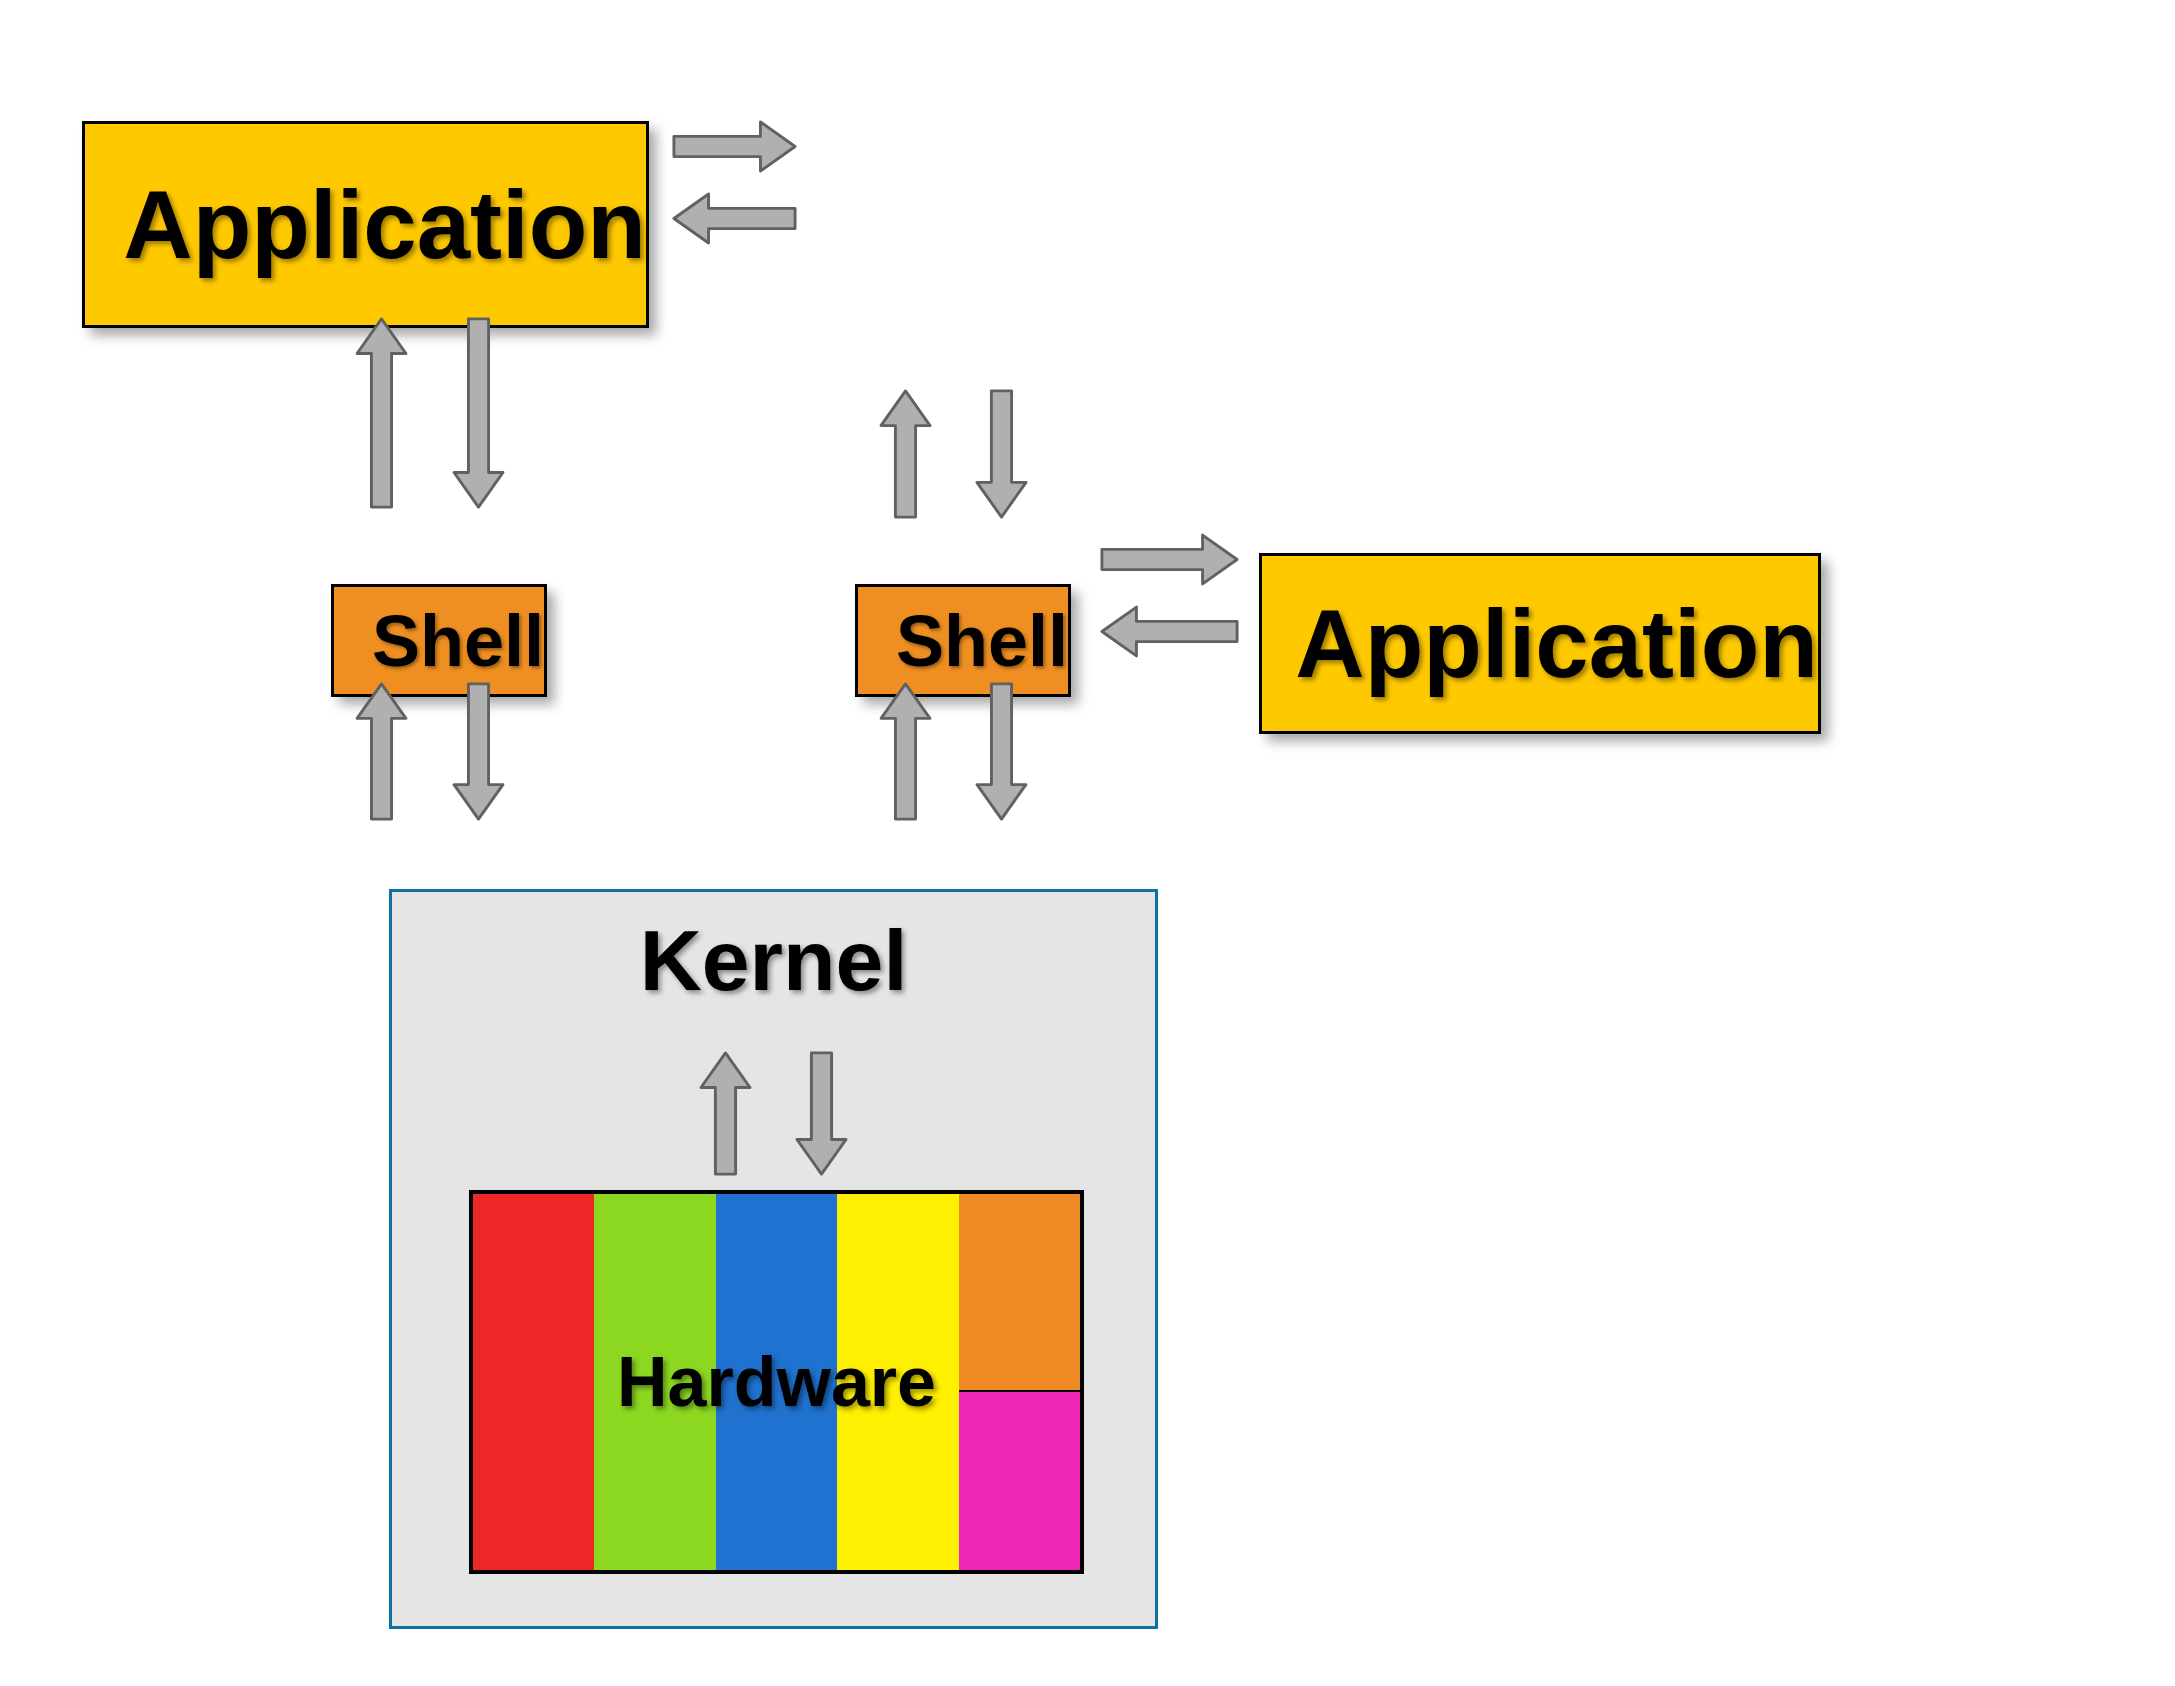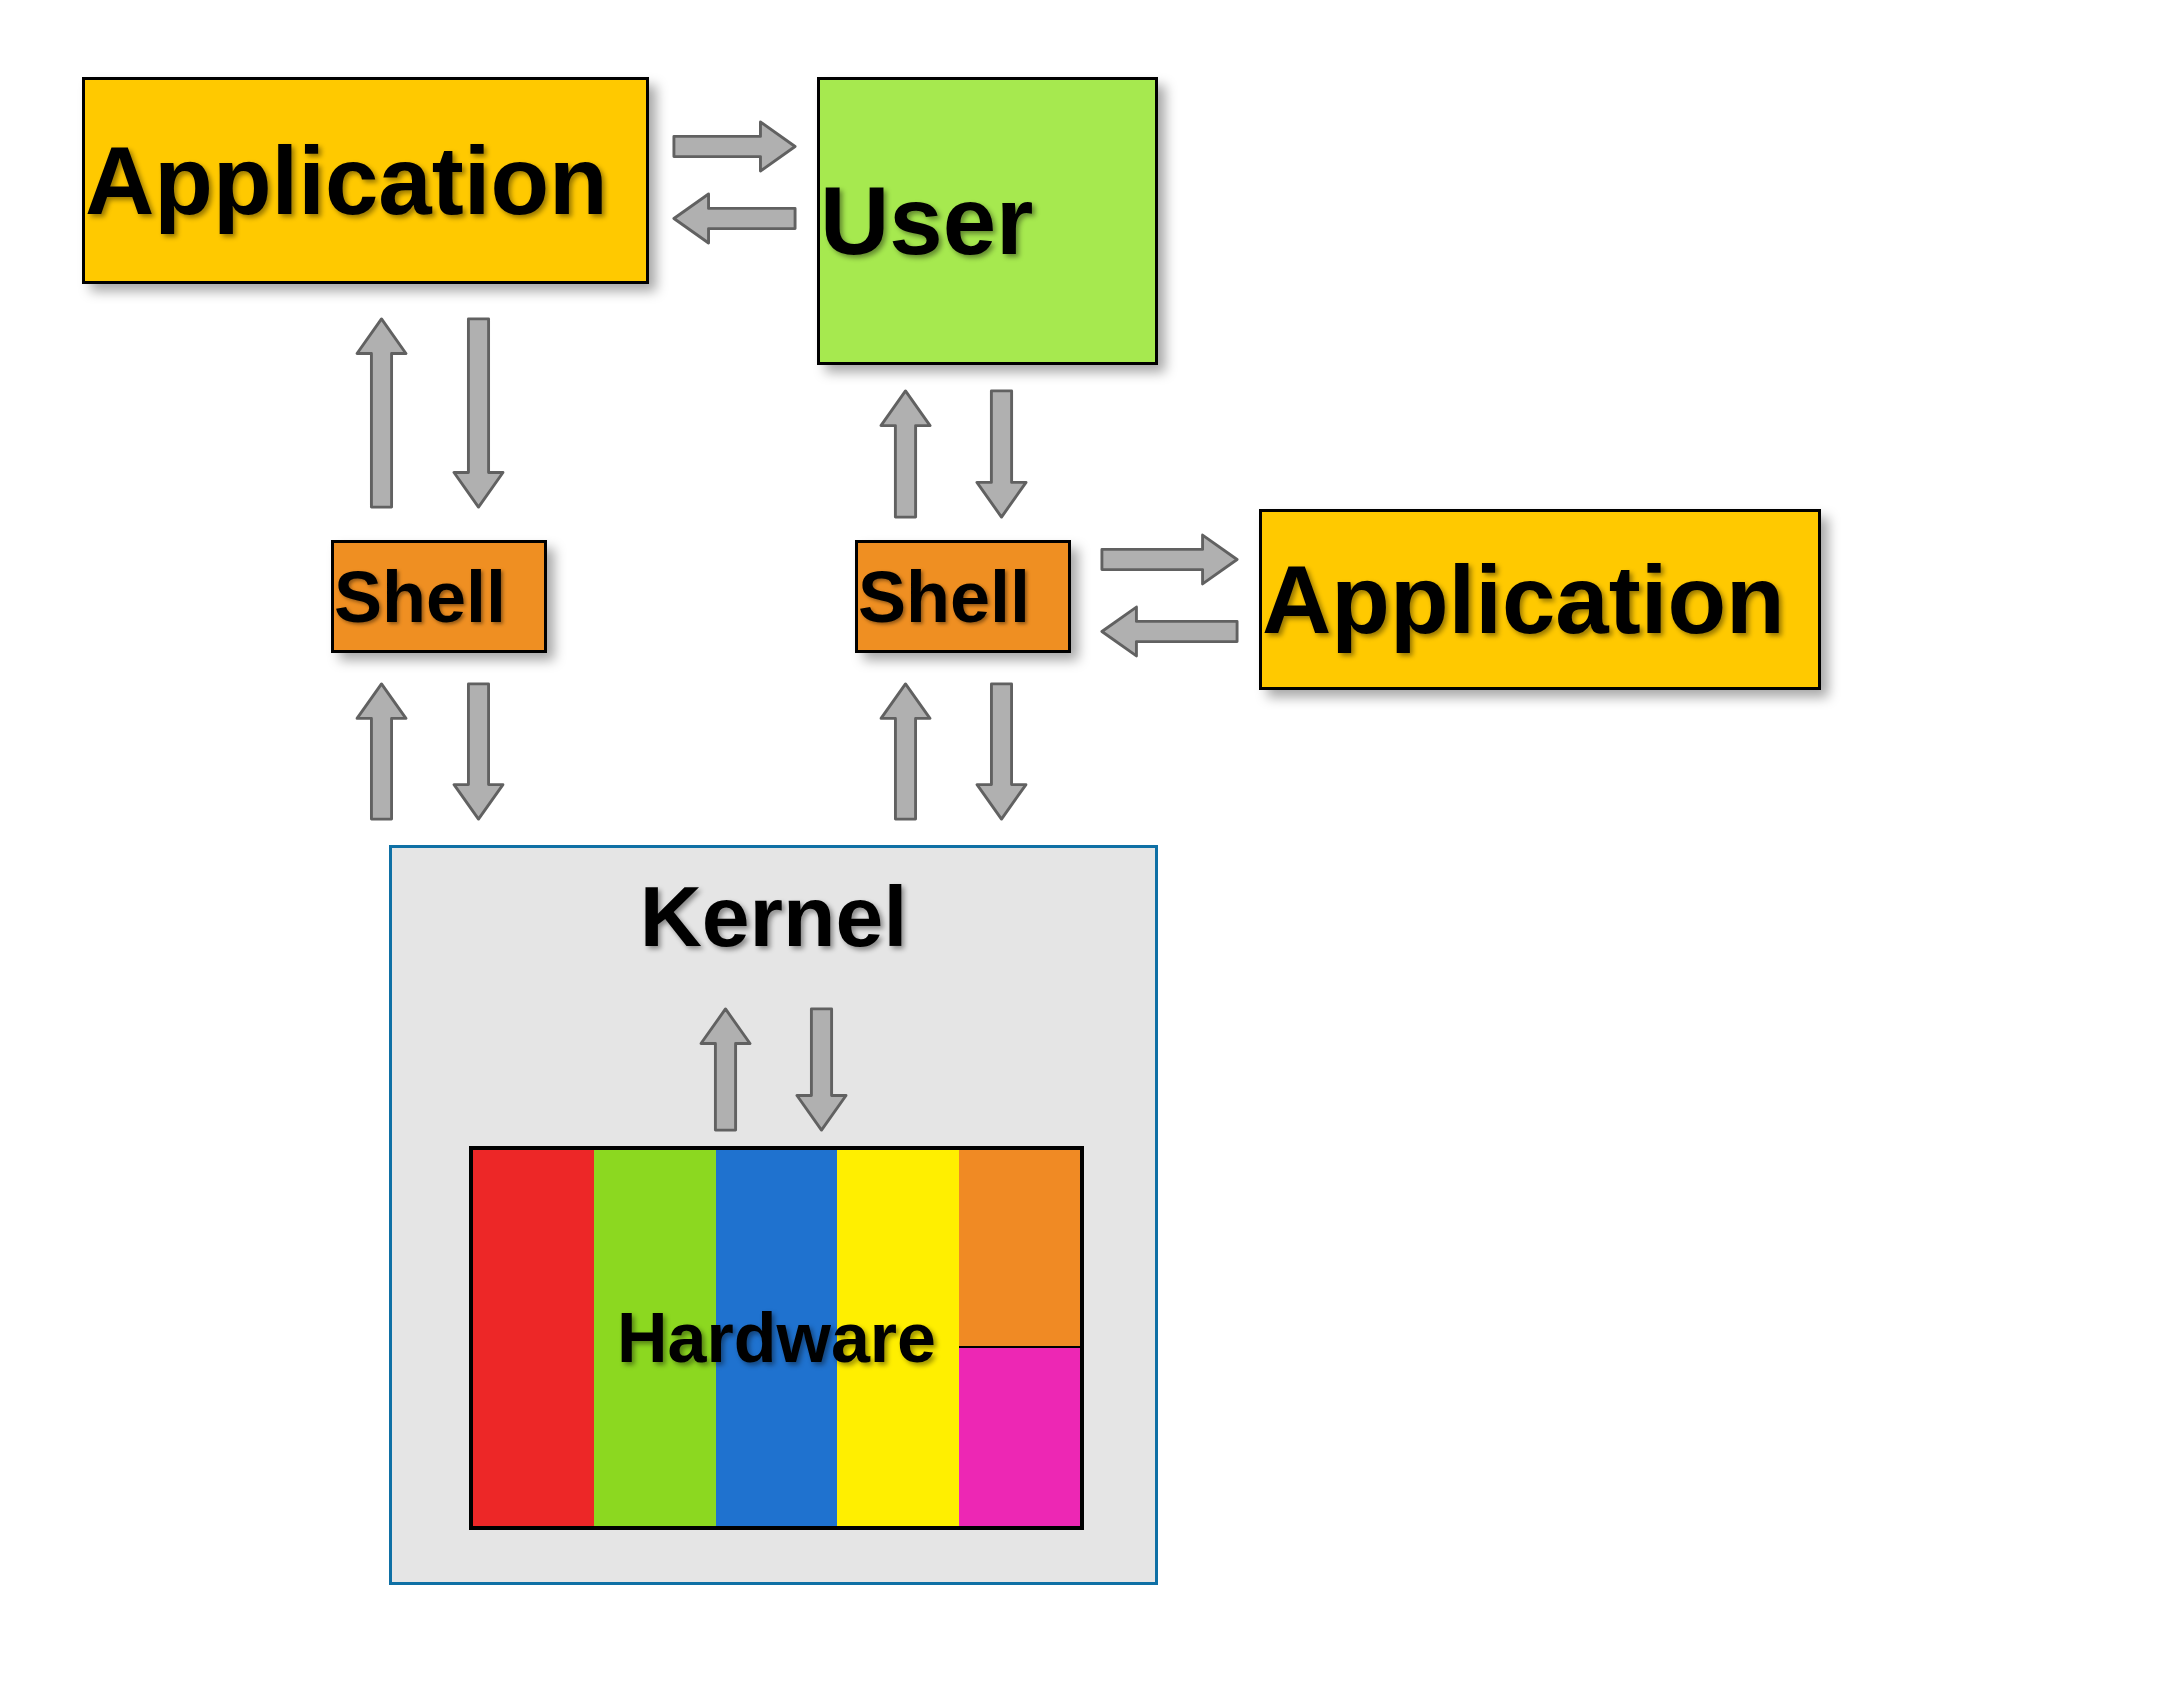--- a/index.html
+++ b/index.html
@@ -14,25 +14,26 @@
     position: relative;
     width: 2176px;
     height: 1686px;
   }
   .box {
     position: absolute;
     border: 3.8px solid #000;
     box-shadow: 7.7px 7.7px 11.5px rgba(0,0,0,0.35);
     display: flex;
     align-items: center;
-    justify-content: flex-start;
+    justify-content: flex-end;
     font-weight: 600;
     color: #000;
     text-shadow: 2.9px 2.9px 4.8px rgba(0,0,0,0.4);
     box-sizing: border-box;
+    margin-top: 44px;
   }
   .label {
     white-space: nowrap;
   }
 
   
   .application-top   { left:  82px; top:  77px; width: 567px; height: 207px; background:#ffc900; font-size:96px; }
   .user-box          { left: 817px; top:  77px; width: 341px; height: 288px; background:#a6e94f; font-size:96px; }
   .shell-left        { left: 331px; top: 540px; width: 216px; height: 113px; background:#ef8f22; font-size:72px; text-shadow:1.9px 1.9px 3.8px rgba(0,0,0,0.4);}
   .shell-right       { left: 855px; top: 540px; width: 216px; height: 113px; background:#ef8f22; font-size:72px; text-shadow:1.9px 1.9px 3.8px rgba(0,0,0,0.4);}
@@ -76,23 +77,20 @@
 </style>
 </head>
 <body>
 
 <div class="canvas">
 
   <div class="box application-top">
     <span class="label">Application</span>
   </div>
 
-  <div class="box user-box">
-    <span class="label">User</span>
-  </div>
 
   <div class="box shell-left">
     <span class="label">Shell</span>
   </div>
 
   <div class="box shell-right">
     <span class="label">Shell</span>
   </div>
 
   <div class="box application-right">

